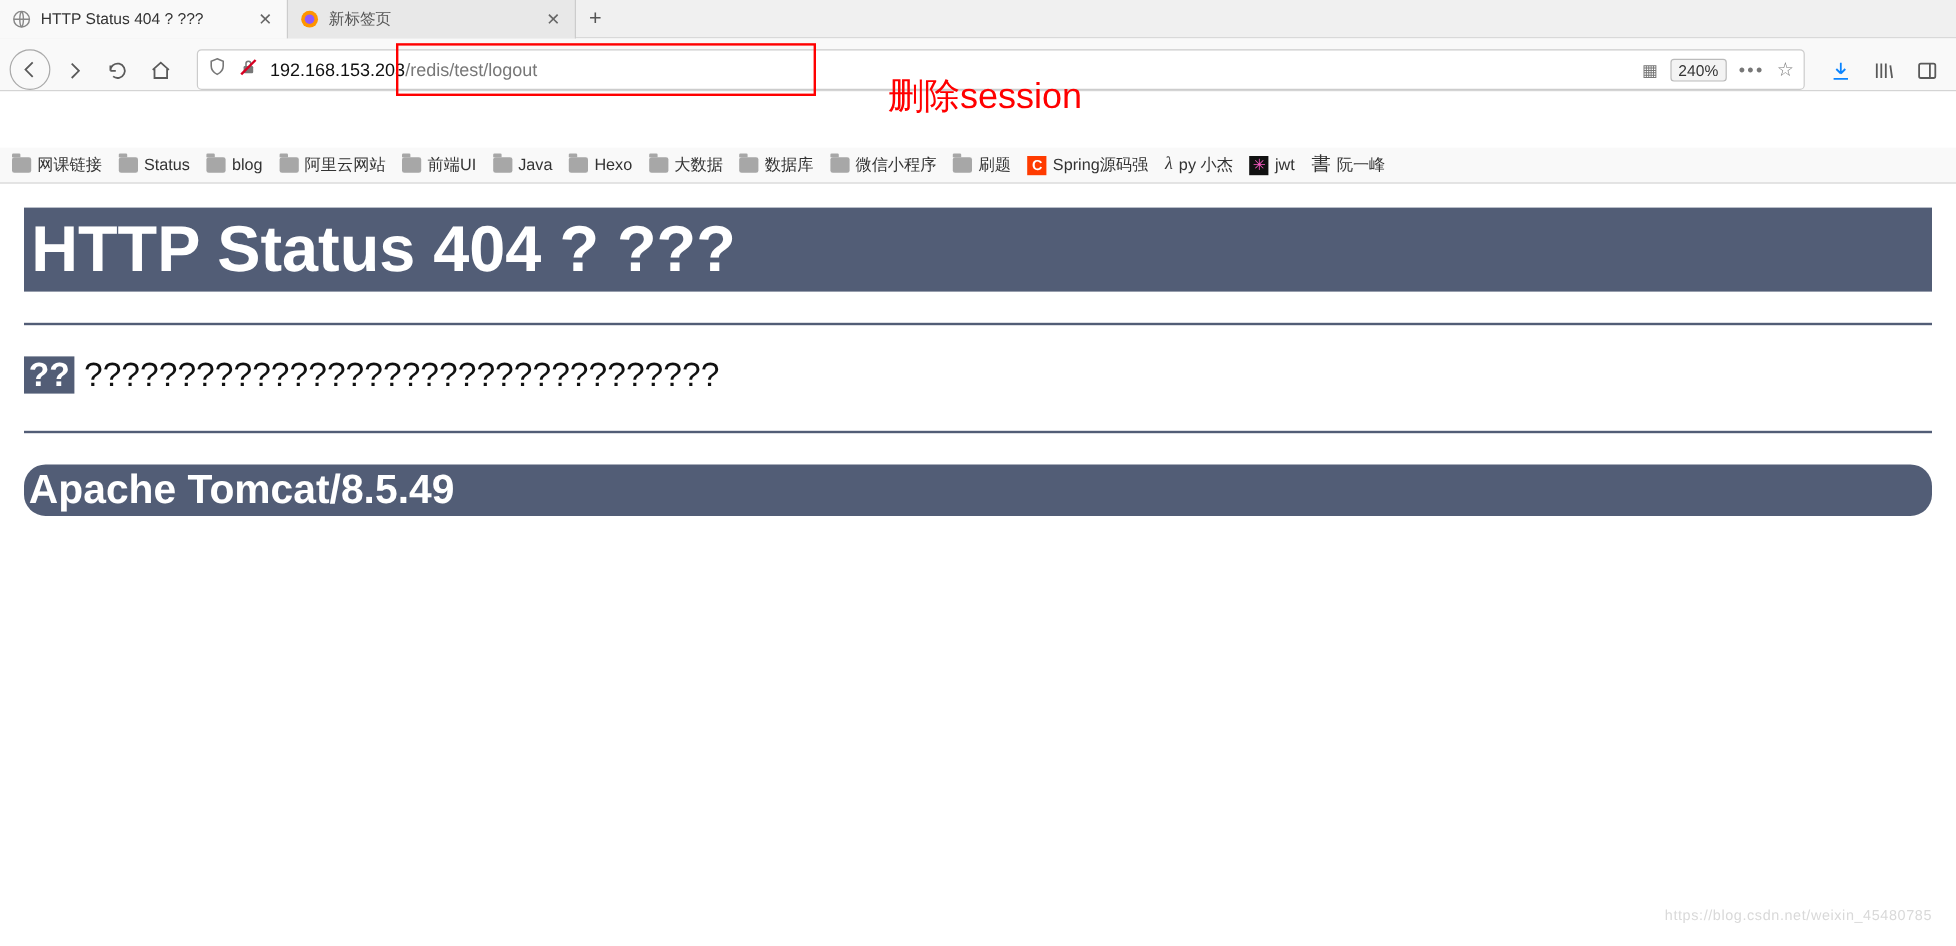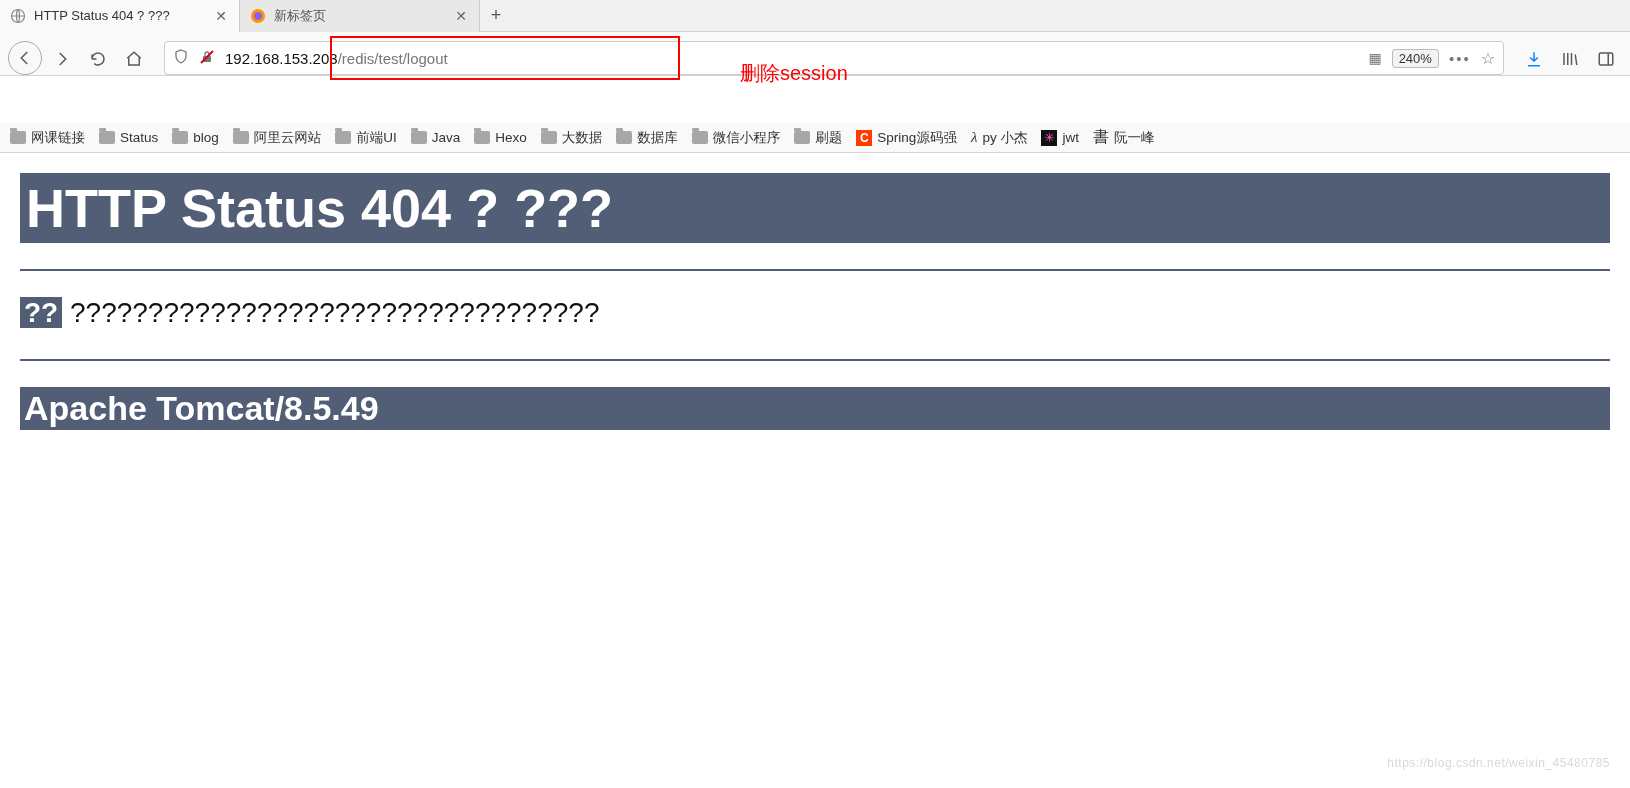--- a/index.html
+++ b/index.html
@@ -83,21 +83,21 @@
 .annot-rect {
   position: absolute;
   top: 36px; left: 330px; width: 350px; height: 44px;
   border: 2px solid #f00;
   pointer-events: none;
 }
 
 .annot-text {
   position: absolute;
   top: 60px; left: 740px;
-  color: #f00; font-size: 20px; font-family: sans-serif;
+  color: #f00; font-size: 30px; font-family: sans-serif;
   pointer-events: none;
 }
 
 
 .bookmarks-bar {
   display: flex; align-items: center; height: 30px;
   padding: 0 10px; gap: 14px;
   background: #f9f9f9;
   border-bottom: 1px solid #d4d4d4;
   font-size: 13.5px; color: #333; margin-top: 47px;
@@ -137,21 +137,21 @@
 }
 .page hr {
   border: none; height: 2px; background: #525d76; margin: 8px 0 26px;
 }
 .page p { font-size: 28px; color: #111; margin: 18px 0 30px; }
 .page p .lbl {
   background: #525d76; color: #fff; font-weight: bold; padding: 0 4px;
 }
 .page h3 {
   background: #525d76; color: #fff; font-size: 34px; font-weight: bold;
-  padding: 2px 4px; display: block;
+  padding: 2px 4px; display: block; border-radius: 18px;
 }
 .watermark {
   position: absolute; right: 20px; bottom: 18px;
   color: #d9d9d9; font-size: 12px; letter-spacing: .5px;
 }
 </style>
 </head>
 <body>
 
 <div class="tab-strip">

